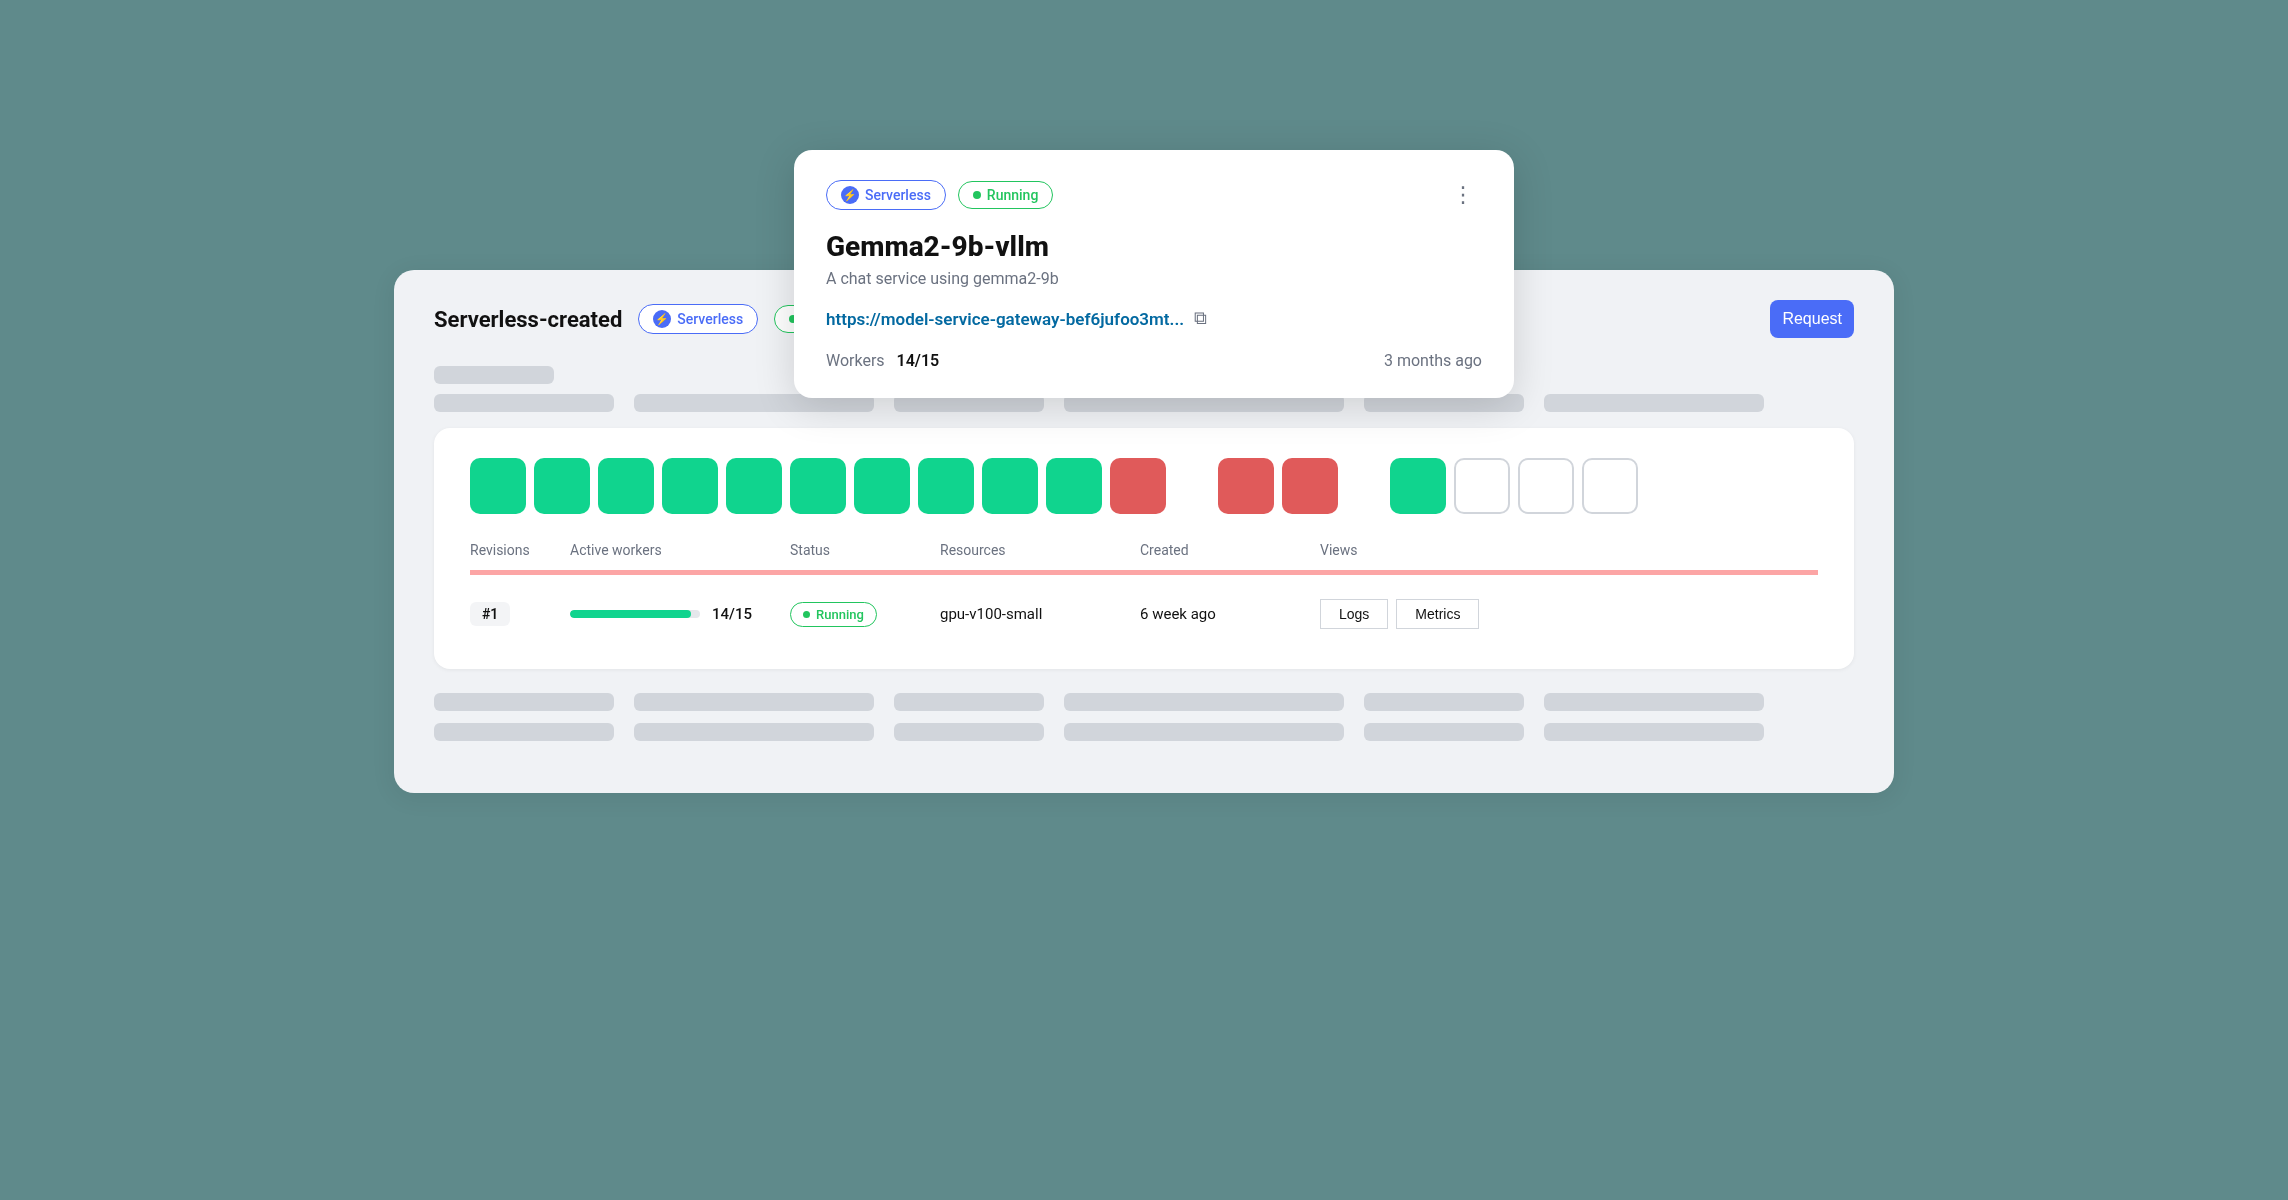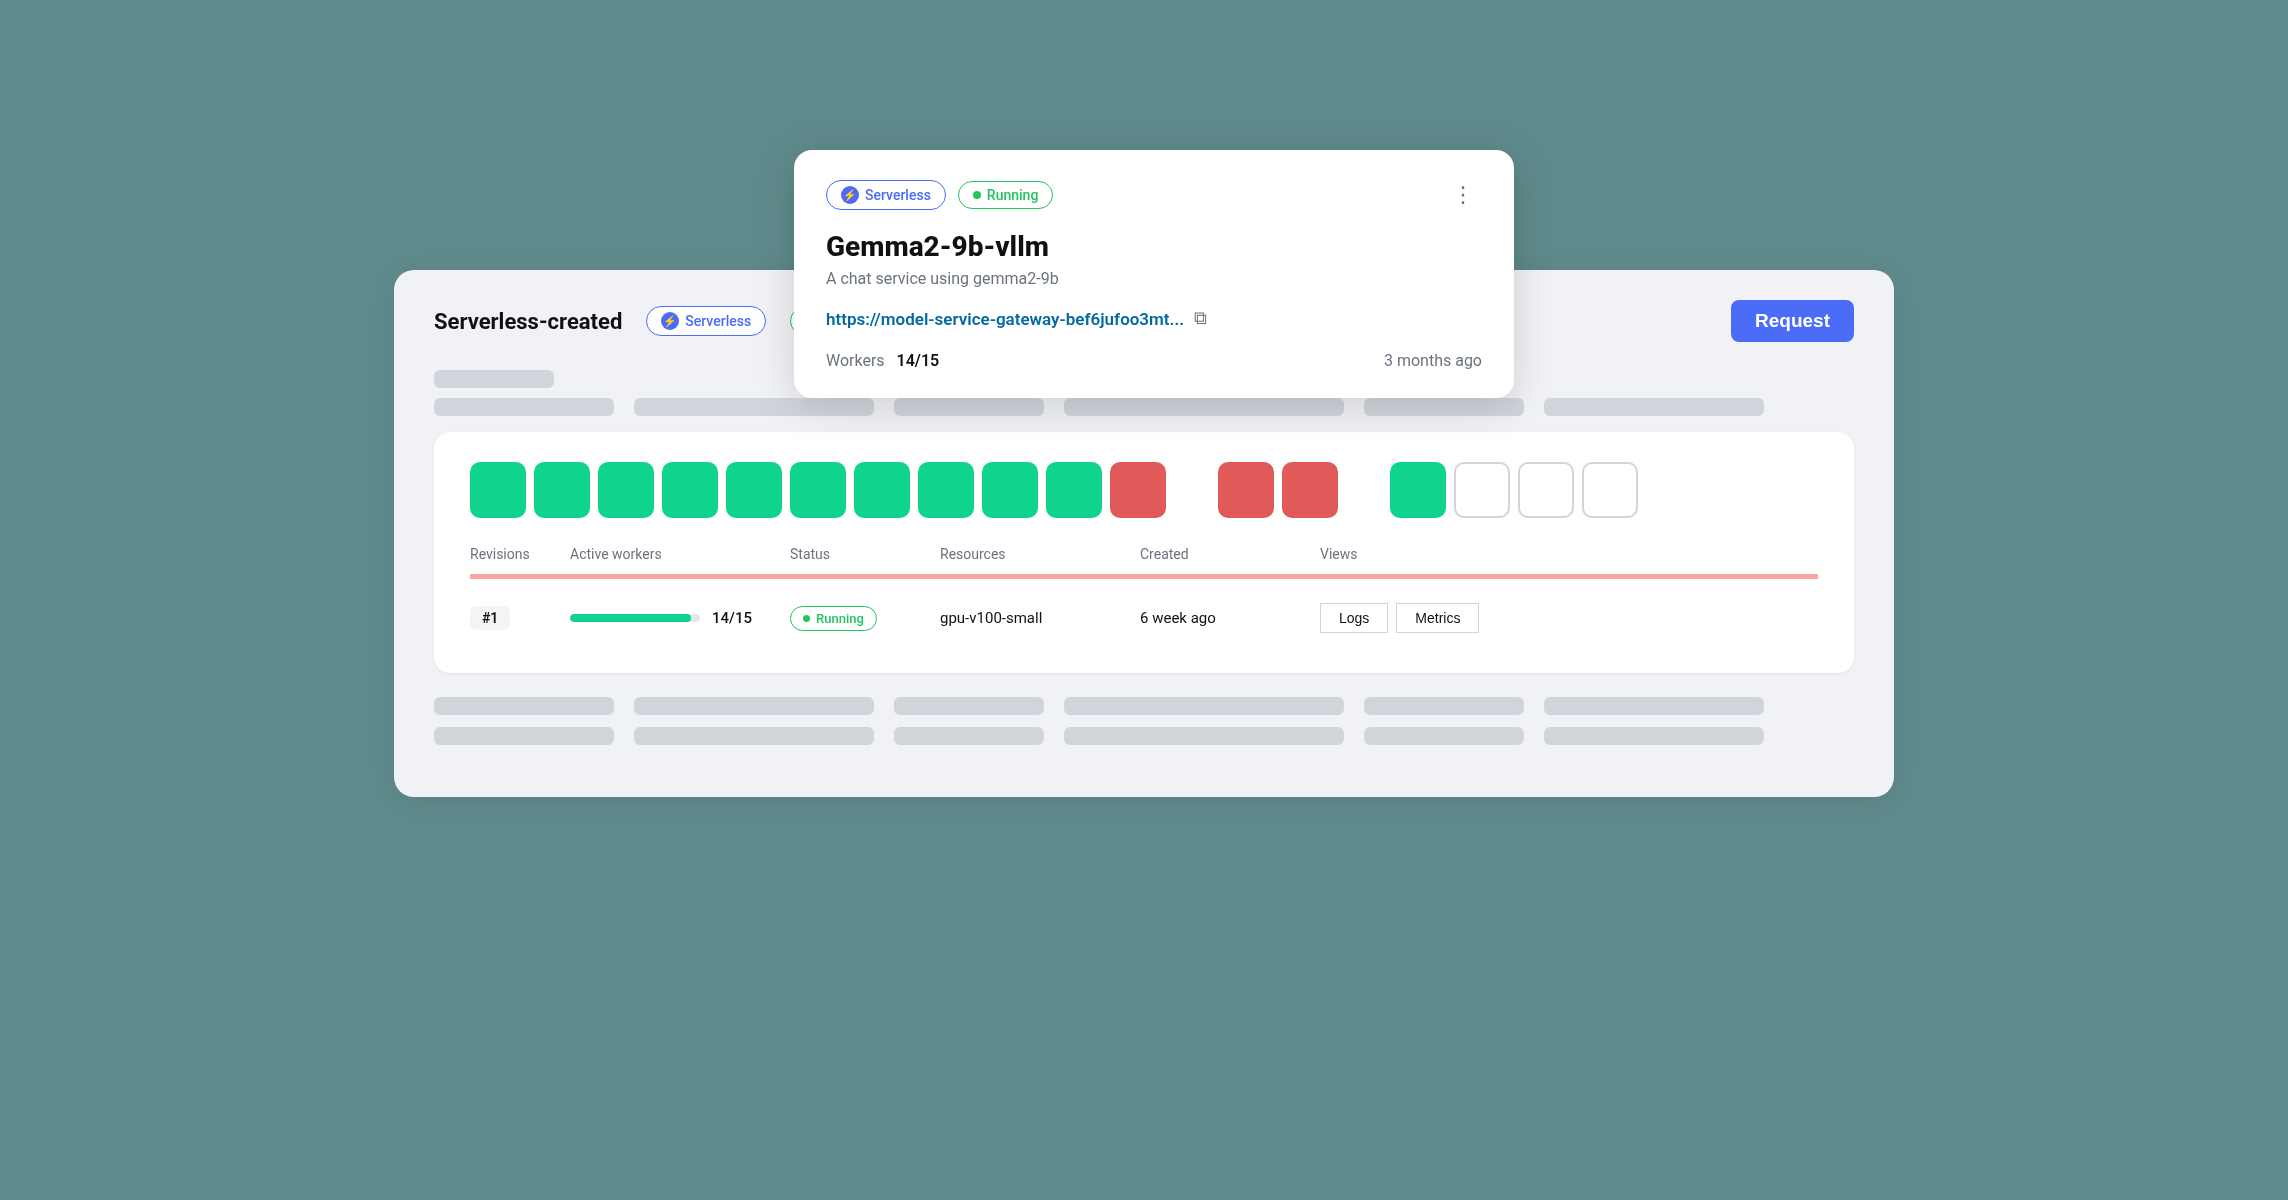--- a/index.html
+++ b/index.html
@@ -27,21 +27,21 @@
       right: 0;
       background: #f0f2f5;
       border-radius: 20px;
       padding: 30px 40px 40px;
       box-shadow: 0 4px 24px rgba(0,0,0,0.08);
     }
 
     .main-card-header {
       display: flex;
       align-items: center;
-      gap: 24px;
+      gap: 16px;
       margin-bottom: 28px;
     }
 
     .main-card-title {
       font-size: 22px;
       font-weight: 700;
       color: #111;
     }
 
     .badge {
@@ -80,23 +80,23 @@
       border-radius: 50%;
       background: #22c55e;
     }
 
     .request-btn {
       margin-left: auto;
       background: #4a6cf7;
       color: #fff;
       border: none;
       border-radius: 8px;
-      padding: 10px 24px;
-      font-size: 19px;
-      font-weight: 700;
+      padding: 10px 12px;
+      font-size: 16px;
+      font-weight: 400;
       cursor: pointer;
     }
 
     
     .skeleton-row {
       height: 18px;
       background: #d1d5db;
       border-radius: 6px;
       margin-bottom: 10px;
     }

